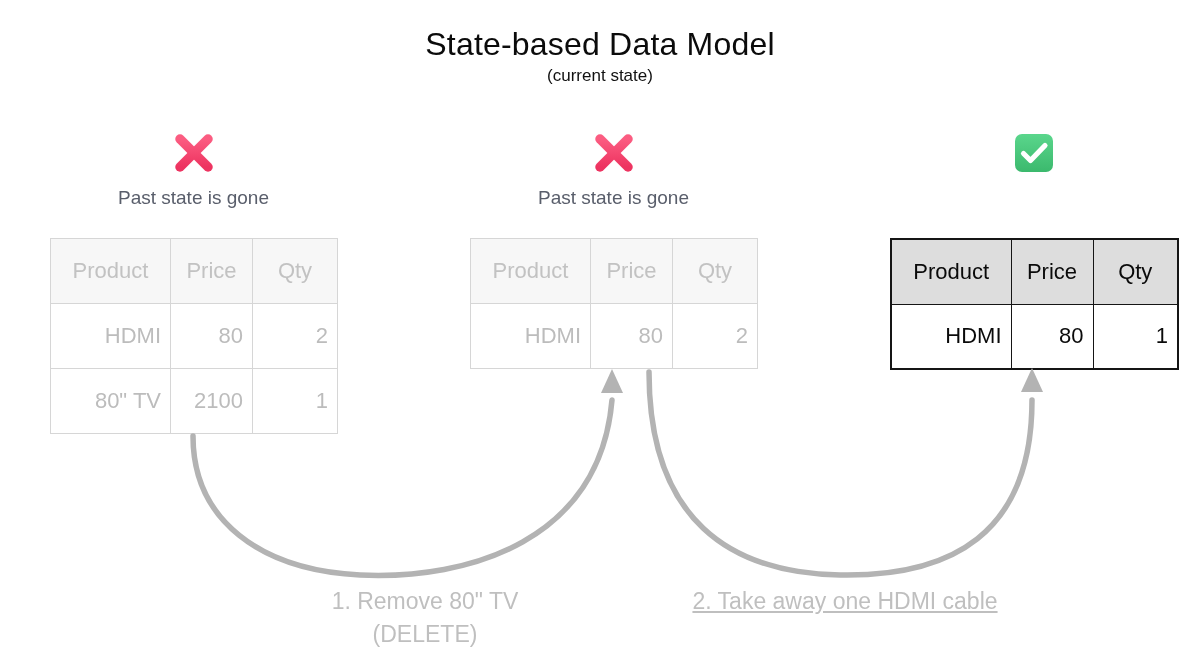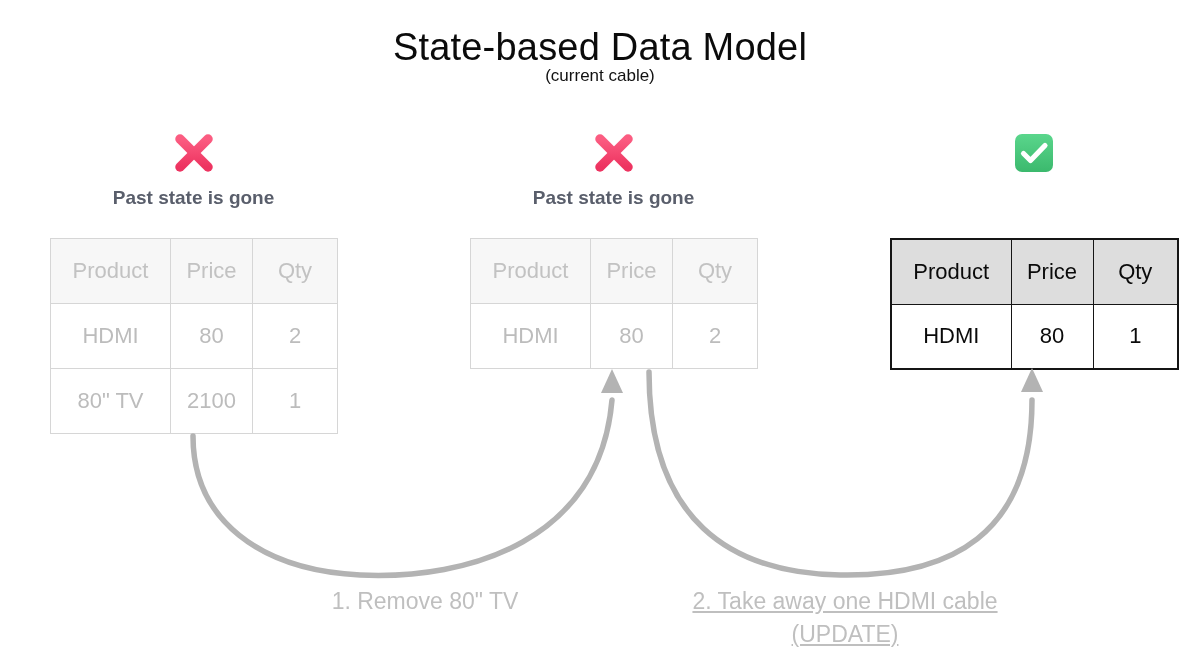--- a/index.html
+++ b/index.html
@@ -17,21 +17,21 @@
     background: #ffffff;
   }
 
   
   #title {
     position: absolute;
     top: 26px;
     left: 0;
     width: 1200px;
     text-align: center;
-    font-size: 38px;
+    font-size: 32px;
     font-weight: 400;
     color: #0b0b0b;
     letter-spacing: 0.2px;
   }
   #subtitle {
     position: absolute;
     top: 66px;
     left: 0;
     width: 1200px;
     text-align: center;
@@ -46,40 +46,40 @@
     width: 100%;
     height: 58px;
     display: flex;
     align-items: center;
     justify-content: center;
   }
   .panel-label {
     width: 100%;
     text-align: center;
     font-size: 19px;
-    font-weight: 700;
+    font-weight: 400;
     color: #595e6b;
     margin-top: 5px;
     white-space: nowrap;
   }
 
   
   .x-icon { display: block; width: 50px; height: 50px; }
   .check-icon { display: block; width: 50px; height: 50px; }
 
   
   table.dt {
     position: absolute;
     border-collapse: collapse;
     table-layout: fixed;
   }
   table.dt td, table.dt th {
     height: 65px;
     padding: 0 9px;
-    text-align: center;
+    text-align: right;
     vertical-align: middle;
     font-size: 22px;
     font-weight: 400;
     white-space: nowrap;
     overflow: hidden;
   }
   table.dt th { text-align: center; }
 
   
   .faded { border: 1px solid #b9b9b9; }
@@ -115,21 +115,21 @@
     line-height: 1.42;
     white-space: nowrap;
   }
 </style>
 </head>
 <body>
 
 <div id="stage">
 
   <div id="title">State-based Data Model</div>
-  <div id="subtitle">(current cable)</div>
+  <div id="subtitle">(current state)</div>
 
   <div class="panel" style="left:50px; width:287px;">
     <div class="panel-icon">
       <svg class="x-icon" viewBox="0 0 50 50" aria-hidden="true">
         <defs>
           <linearGradient id="xg1" x1="0" y1="0" x2="0" y2="1">
             <stop offset="0%" stop-color="#fb5c81"></stop>
             <stop offset="100%" stop-color="#ed3360"></stop>
           </linearGradient>
         </defs>
@@ -250,20 +250,20 @@
 
     <path d="M 193 436 C 193 520, 260 570, 360 575 C 470 580, 600 540, 612 400" fill="none" stroke="#b3b3b3" stroke-width="5.5" stroke-linecap="round"></path>
     <polygon points="612,369 601,393 623,393" fill="#b3b3b3"></polygon>
 
     <path d="M 649 372 C 649 520, 730 573, 840 575 C 950 577, 1032 535, 1032 400" fill="none" stroke="#b3b3b3" stroke-width="5.5" stroke-linecap="round"></path>
     <polygon points="1032,368 1021,392 1043,392" fill="#b3b3b3"></polygon>
   </svg>
 
   <div class="caption" style="left:275px; top:585px; width:300px;">
     <div>1. Remove 80" TV</div>
+    <div>(DELETE)</div>
   </div>
 
   <div class="caption" style="left:620px; top:585px; width:450px;text-decoration:underline;">
     <div>2. Take away one HDMI cable</div>
-    <div>(UPDATE)</div>
   </div>
 
 </div>
 
 </body></html>

